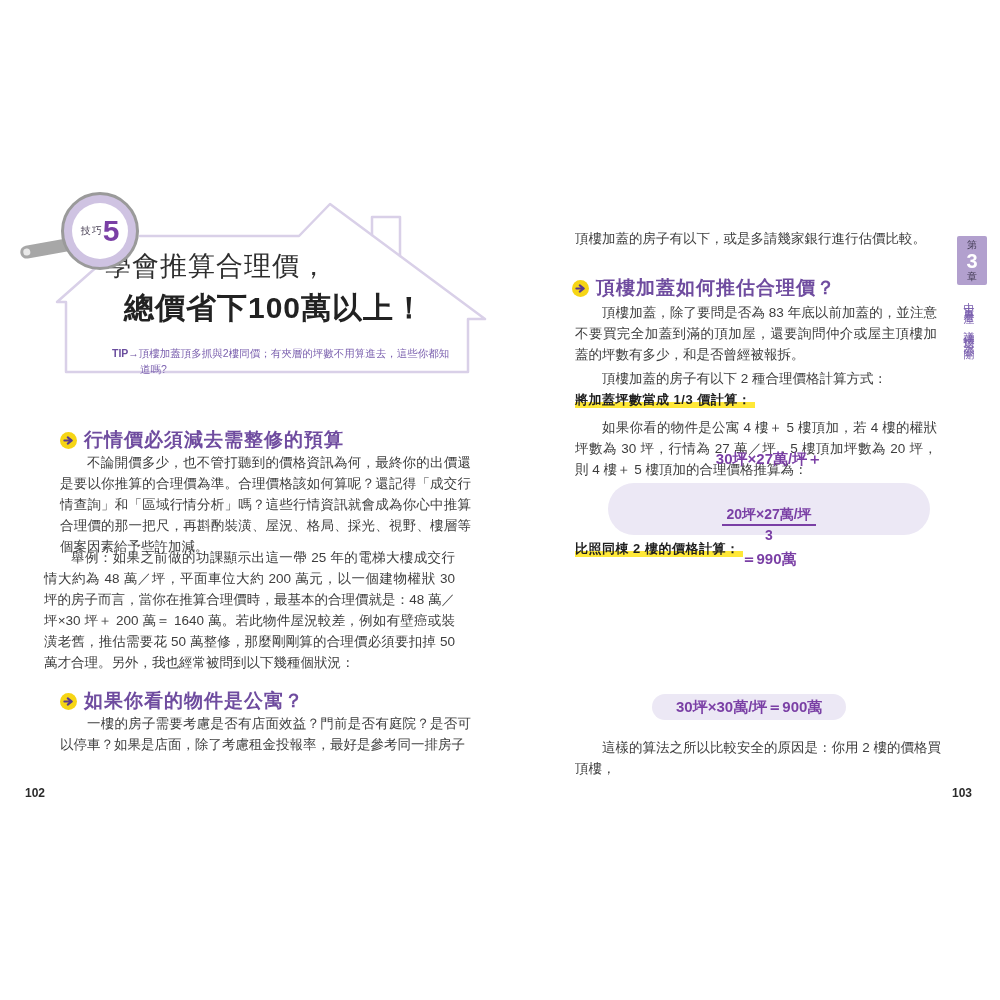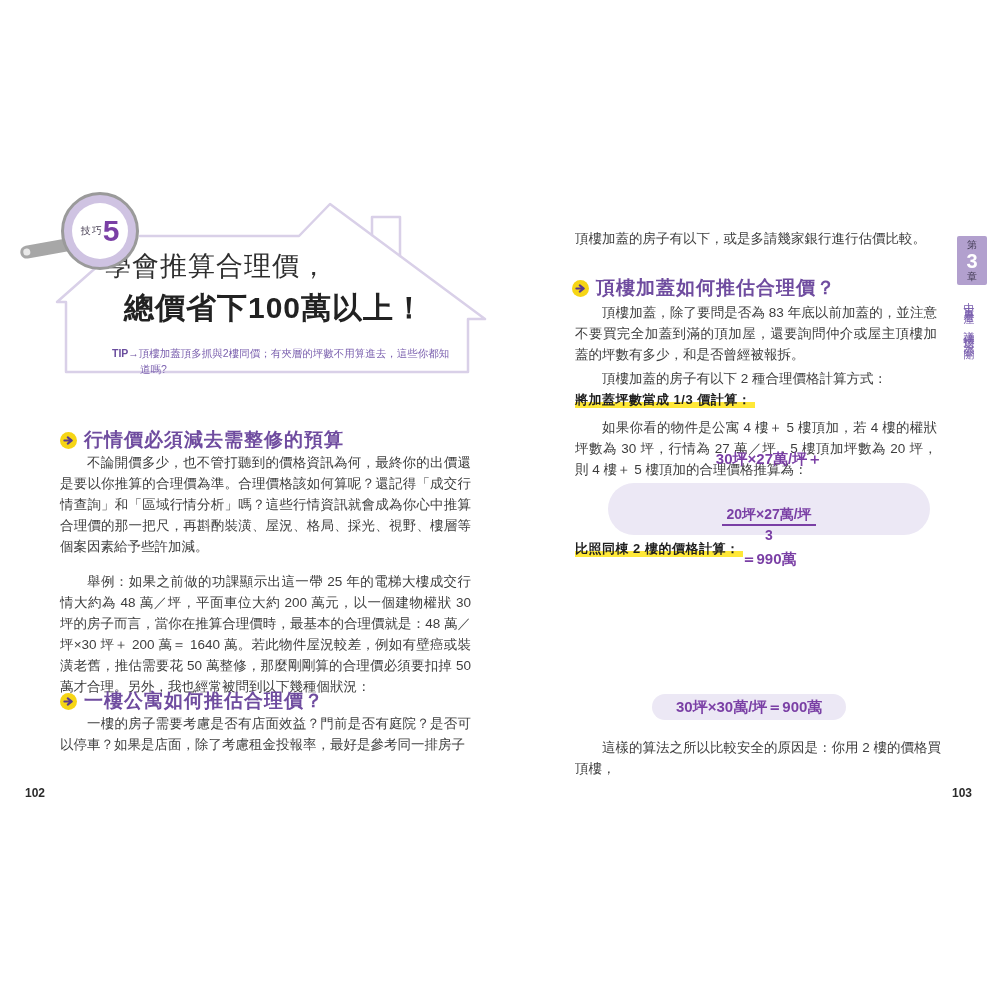--- a/index.html
+++ b/index.html
@@ -77,29 +77,29 @@
   <div class="abs sec-heading" style="left:60px;top:427px;">
     <span class="arrow-badge">
       <svg width="11" height="11" viewBox="0 0 12 12">
           <path d="M1.5 6 H8 M5.2 2.6 L9.6 6 L5.2 9.4" stroke="#5a3a8e" stroke-width="2.3" fill="none" stroke-linecap="round" stroke-linejoin="round"></path>
         </svg>
     </span>
     <span>行情價必須減去需整修的預算</span>
   </div>
 
   <p class="abs para" style="left:60px;top:452px;width:411px;">不論開價多少，也不管打聽到的價格資訊為何，最終你的出價還是要以你推算的合理價為準。合理價格該如何算呢？還記得「成交行情查詢」和「區域行情分析」嗎？這些行情資訊就會成為你心中推算合理價的那一把尺，再斟酌裝潢、屋況、格局、採光、視野、樓層等個案因素給予些許加減。</p>
-  <p class="abs para" style="left:60px;top:547px;width:411px;margin-top:24px;">舉例：如果之前做的功課顯示出這一帶 25 年的電梯大樓成交行情大約為 48 萬／坪，平面車位大約 200 萬元，以一個建物權狀 30 坪的房子而言，當你在推算合理價時，最基本的合理價就是：48 萬／坪×30 坪＋ 200 萬＝ 1640 萬。若此物件屋況較差，例如有壁癌或裝潢老舊，推估需要花 50 萬整修，那麼剛剛算的合理價必須要扣掉 50 萬才合理。另外，我也經常被問到以下幾種個狀況：</p>
+  <p class="abs para" style="left:44px;top:547px;width:411px;">舉例：如果之前做的功課顯示出這一帶 25 年的電梯大樓成交行情大約為 48 萬／坪，平面車位大約 200 萬元，以一個建物權狀 30 坪的房子而言，當你在推算合理價時，最基本的合理價就是：48 萬／坪×30 坪＋ 200 萬＝ 1640 萬。若此物件屋況較差，例如有壁癌或裝潢老舊，推估需要花 50 萬整修，那麼剛剛算的合理價必須要扣掉 50 萬才合理。另外，我也經常被問到以下幾種個狀況：</p>
 
   <div class="abs sec-heading" style="left:60px;top:688px;">
     <span class="arrow-badge">
       <svg width="11" height="11" viewBox="0 0 12 12">
           <path d="M1.5 6 H8 M5.2 2.6 L9.6 6 L5.2 9.4" stroke="#5a3a8e" stroke-width="2.3" fill="none" stroke-linecap="round" stroke-linejoin="round"></path>
         </svg>
     </span>
-    <span>一樓公寓如何推估合理價？</span>
+    <span>如果你看的物件是公寓？</span>
   </div>
 
   <p class="abs para" style="left:60px;top:713px;width:411px;">一樓的房子需要考慮是否有店面效益？門前是否有庭院？是否可以停車？如果是店面，除了考慮租金投報率，最好是參考同一排房子</p>
 
   <div class="abs page-num" style="left:25px;top:786px;">102</div>
 
   <p class="abs para noindent" style="left:575px;top:228px;width:362px;">頂樓加蓋的房子有以下，或是多請幾家銀行進行估價比較。</p>
 
   <div class="abs sec-heading" style="left:572px;top:275px;">
     <span class="arrow-badge">

